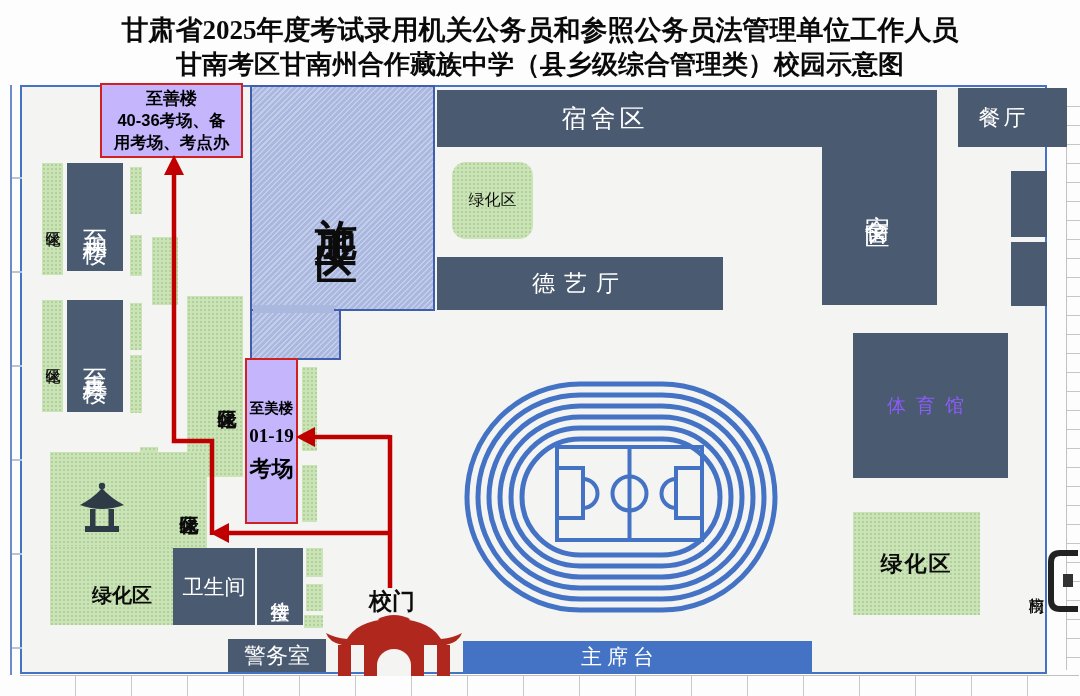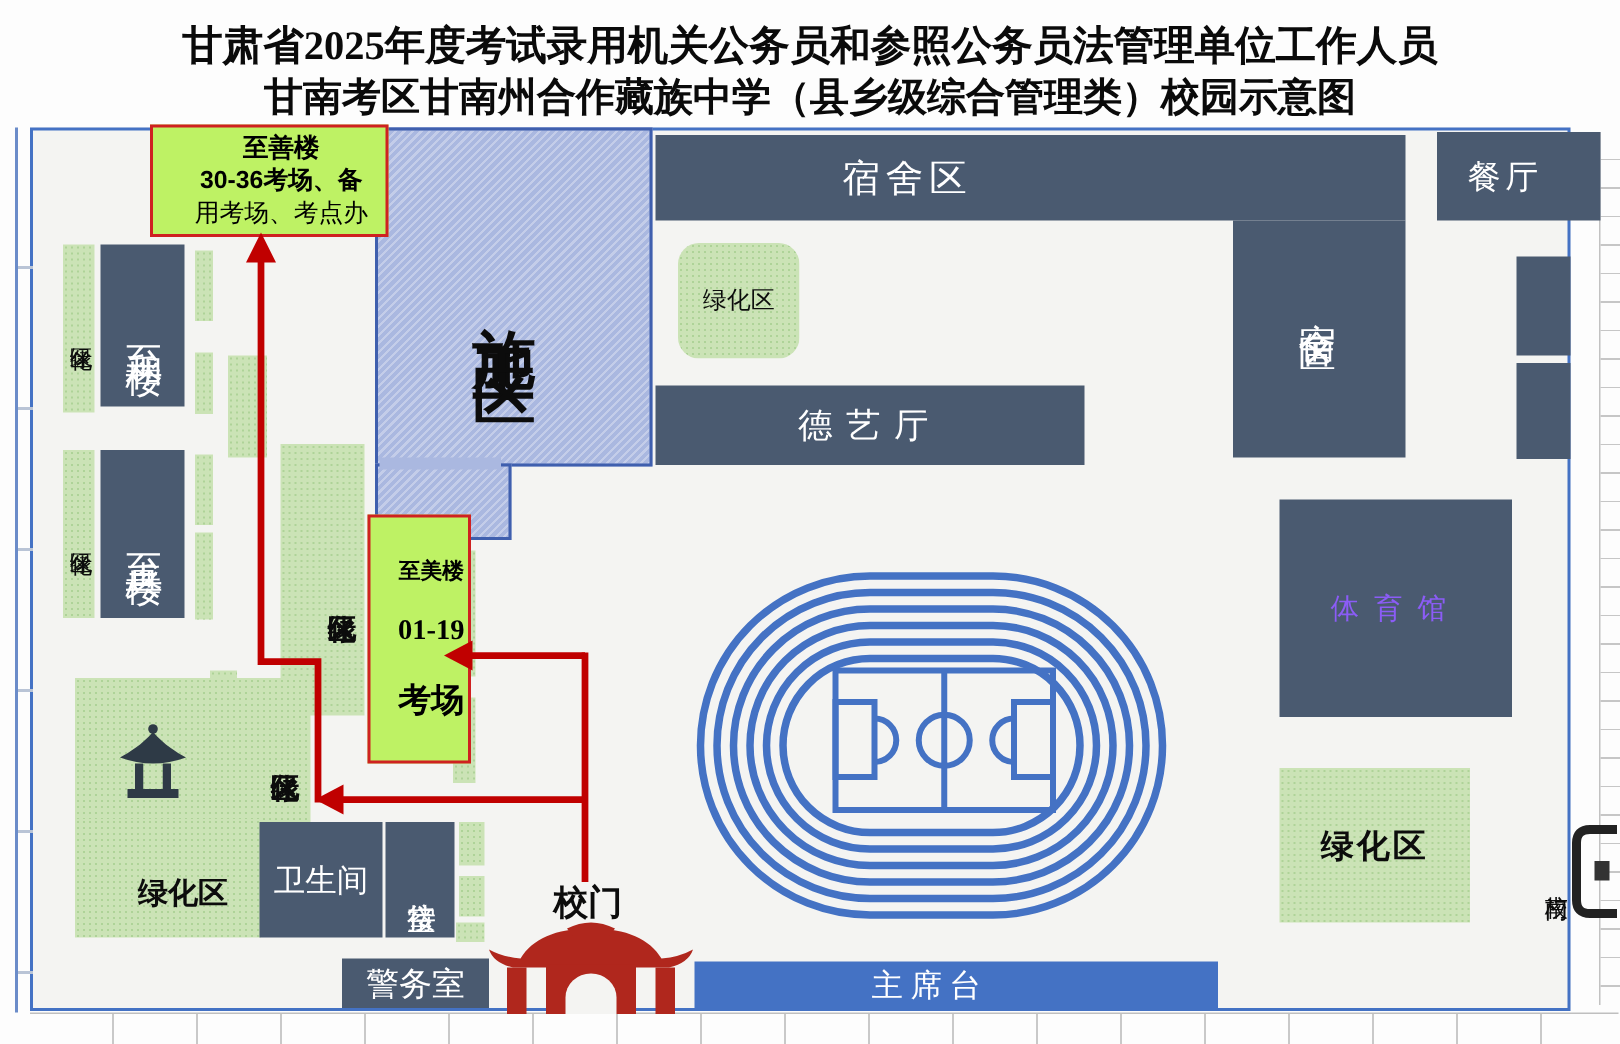--- a/index.html
+++ b/index.html
@@ -19,21 +19,21 @@
   .right-fence{left:1066px;top:88px;width:13px;height:582px;background:
       repeating-linear-gradient(to bottom,transparent 0 18px,#c6c6c6 18px 19px);
       border-left:1px solid #c2c2c2;border-right:1px solid #c2c2c2;}
   .bottom-fence{left:20px;top:675px;width:1059px;height:21px;border-top:1px solid #bfbfbf;
       background:repeating-linear-gradient(to right,transparent 0 55px,#c9c9c9 55px 56px);}
   
   .bldg{background:#4a5a70;}
   .bldg-lbl{color:#ffffff;font-family:"Liberation Serif",serif;}
   .green{background-color:#cbe3b6;background-image:radial-gradient(#aed398 0.8px,transparent 0.9px);
       background-size:4px 4px;}
-  .cyan{background:#bef264;border:2px solid #cf2121;padding-left:16px;}
+  .cyan{background:#c4b5fd;border:2px solid #cf2121;}
   .peri{background-color:#aab8e0;
       background-image:repeating-linear-gradient(135deg,rgba(255,255,255,.30) 0 1.5px,transparent 1.5px 4px);
       border:2px solid #3f5fae;}
   .rostrum{background:#4472c4;}
 </style>
 </head>
 <body>
 
 <div class="page">
 
@@ -120,25 +120,25 @@
   <div class="abs rostrum" style="left:463px;top:641px;width:349px;height:31px;"></div>
   <div class="lbl bldg-lbl" style="left:540px;top:641px;width:160px;height:31px;font-size:21px;letter-spacing:5px;">主席台</div>
 
   <div class="abs peri" style="left:250px;top:85px;width:181px;height:222px;"></div>
   <div class="abs peri" style="left:250px;top:309px;width:87px;height:47px;"></div>
   <div class="abs" style="left:253px;top:305px;width:81px;height:8px;background:#aab8e0;"></div>
   <div class="lbl vt" style="left:308px;top:120px;width:56px;height:170px;font-size:42px;font-weight:900;letter-spacing:14px;">施工区</div>
 
   <div class="abs cyan" style="left:100px;top:83px;width:139px;height:71px;display:flex;flex-direction:column;align-items:center;justify-content:center;line-height:1.32;">
     <div style="font-size:17px;font-weight:700;">至善楼</div>
-    <div style="font-size:16.5px;font-weight:700;">30-36考场、备</div>
-    <div style="font-size:16.5px;font-weight:400;text-align:center;">用考场、考点办</div>
+    <div style="font-size:16.5px;font-weight:700;">40-36考场、备</div>
+    <div style="font-size:16.5px;font-weight:700;text-align:center;">用考场、考点办</div>
   </div>
 
-  <div class="abs cyan" style="left:245px;top:343px;width:49px;height:162px;display:flex;flex-direction:column;align-items:center;justify-content:center;gap:20px;">
+  <div class="abs cyan" style="left:245px;top:358px;width:49px;height:162px;display:flex;flex-direction:column;align-items:center;justify-content:center;gap:7px;">
     <div style="font-size:14.5px;font-weight:700;">至美楼</div>
     <div style="font-size:19px;font-weight:800;font-family:'Liberation Serif',serif;">01-19</div>
     <div style="font-size:22px;font-weight:700;">考场</div>
   </div>
 
   <svg class="abs" style="left:463px;top:380px;" width="316" height="234" viewBox="0 0 316 234">
     <g fill="none" stroke="#4472c4" stroke-width="5">
       <rect x="4" y="4" width="308" height="226" rx="113"></rect>
       <rect x="15" y="15" width="286" height="204" rx="102"></rect>
       <rect x="26" y="26" width="264" height="182" rx="91"></rect>

